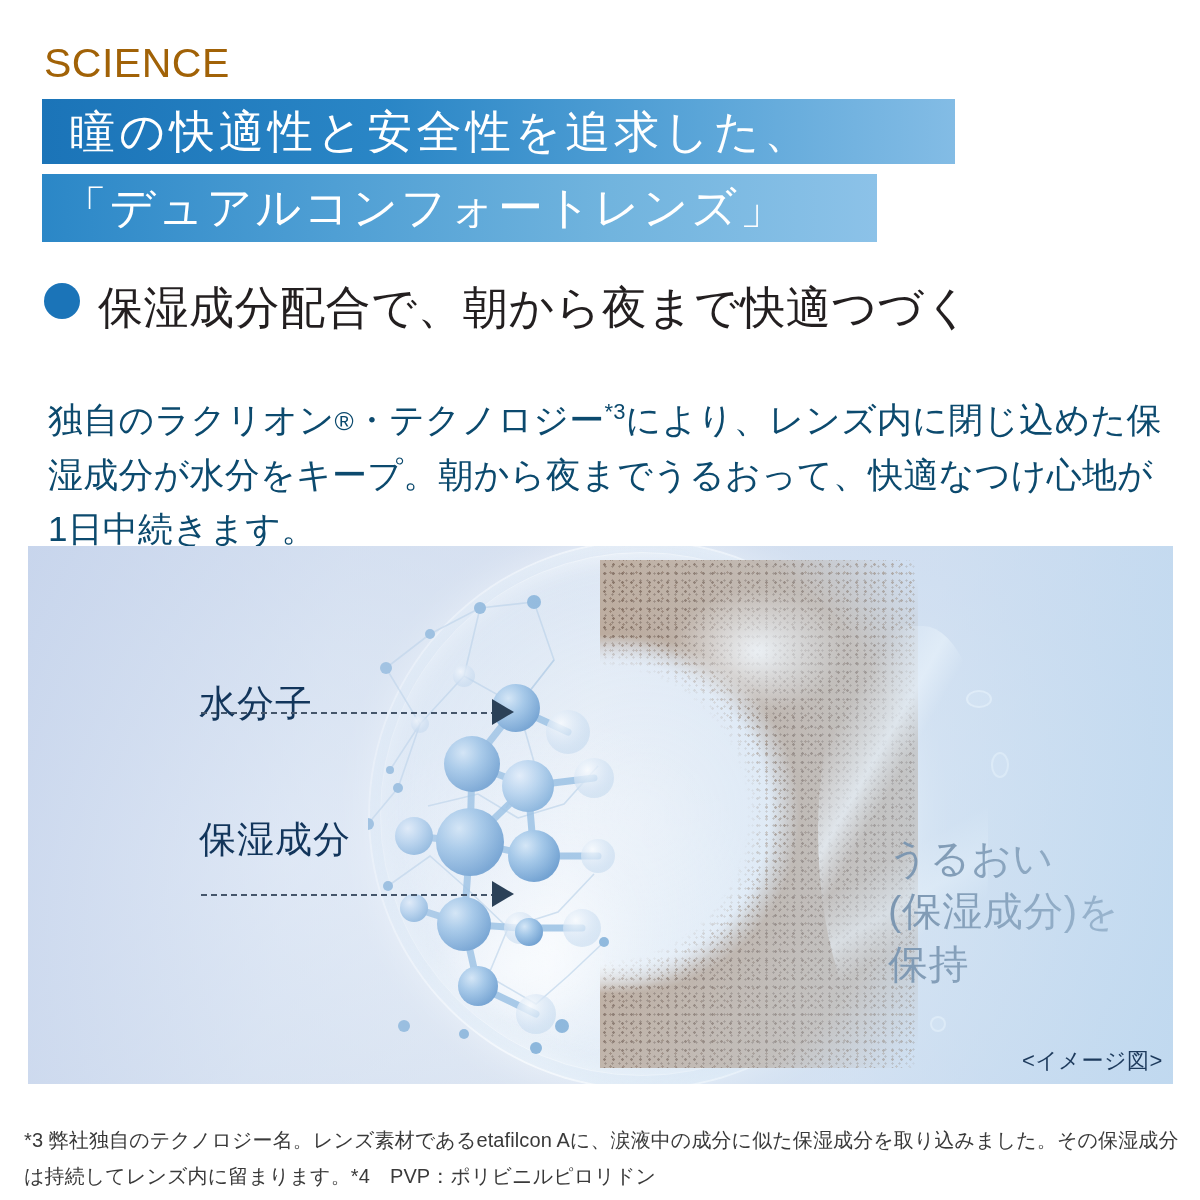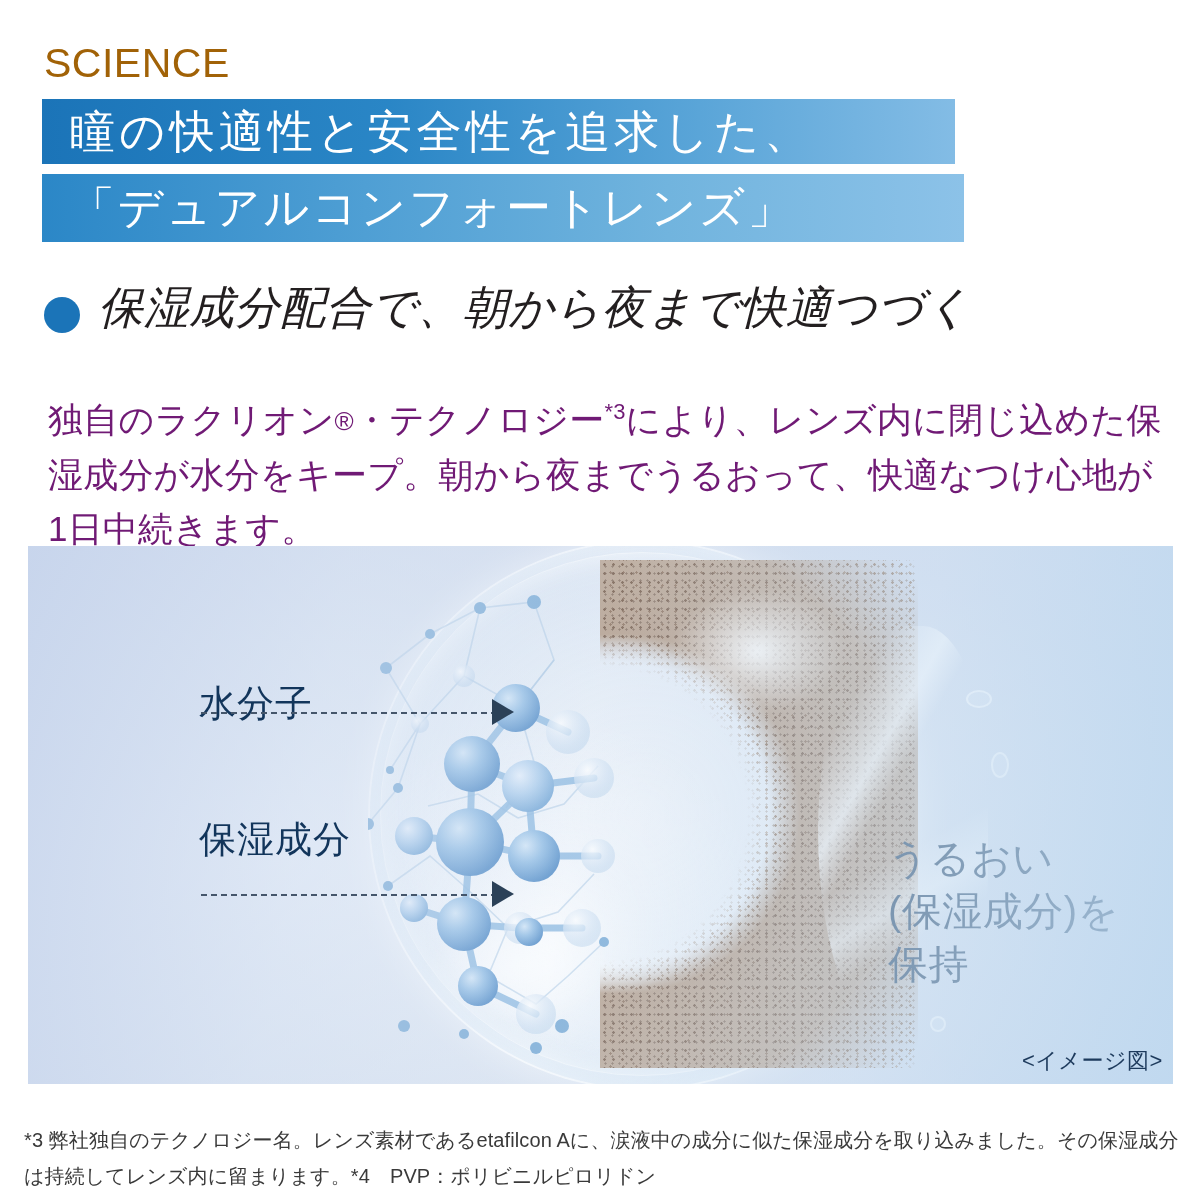--- a/index.html
+++ b/index.html
@@ -54,36 +54,35 @@
     height: 65px;
     width: 913px;
     padding-left: 28px;
     font-size: 45px;
     letter-spacing: 4.2px;
     background: linear-gradient(to right, #1b74b8 0%, #2a86c6 38%, #5aa5d8 72%, #83bce5 100%);
   }
   .banner-2 {
     top: 174px;
     height: 68px;
-    width: 922px;
-    padding-left: 28px;
+    width: 835px;
+    padding-left: 20px;
     font-size: 45px;
     letter-spacing: 2.5px;
     background: linear-gradient(to right, #2b87c7 0%, #4f9fd4 35%, #71b4de 68%, #8cc2e8 100%);
   }
 
   
   .bullet-head {
     position: absolute;
     left: 44px;
     top: 283px;
     display: flex;
-    align-items: flex-end;
-    white-space: nowrap;
-    font-style: italic;
+    align-items: flex-start;
+    white-space: nowrap;
   }
   .bullet-dot {
     width: 36px;
     height: 36px;
     border-radius: 50%;
     background: #1b74b8;
     flex: 0 0 auto;
     margin-right: 18px;
   }
   .bullet-text {
@@ -95,21 +94,21 @@
   }
 
   
   .body-copy {
     position: absolute;
     left: 48px;
     top: 358px;
     width: 1115px;
     font-size: 35px;
     line-height: 54px;
-    color: #701a75;
+    color: #0c4a6e;
     letter-spacing: 0.2px;
   }
   .body-copy sup {
     font-size: 22px;
     vertical-align: super;
     line-height: 0;
   }
   .reg {
     font-size: 26px;
     vertical-align: 2px;

